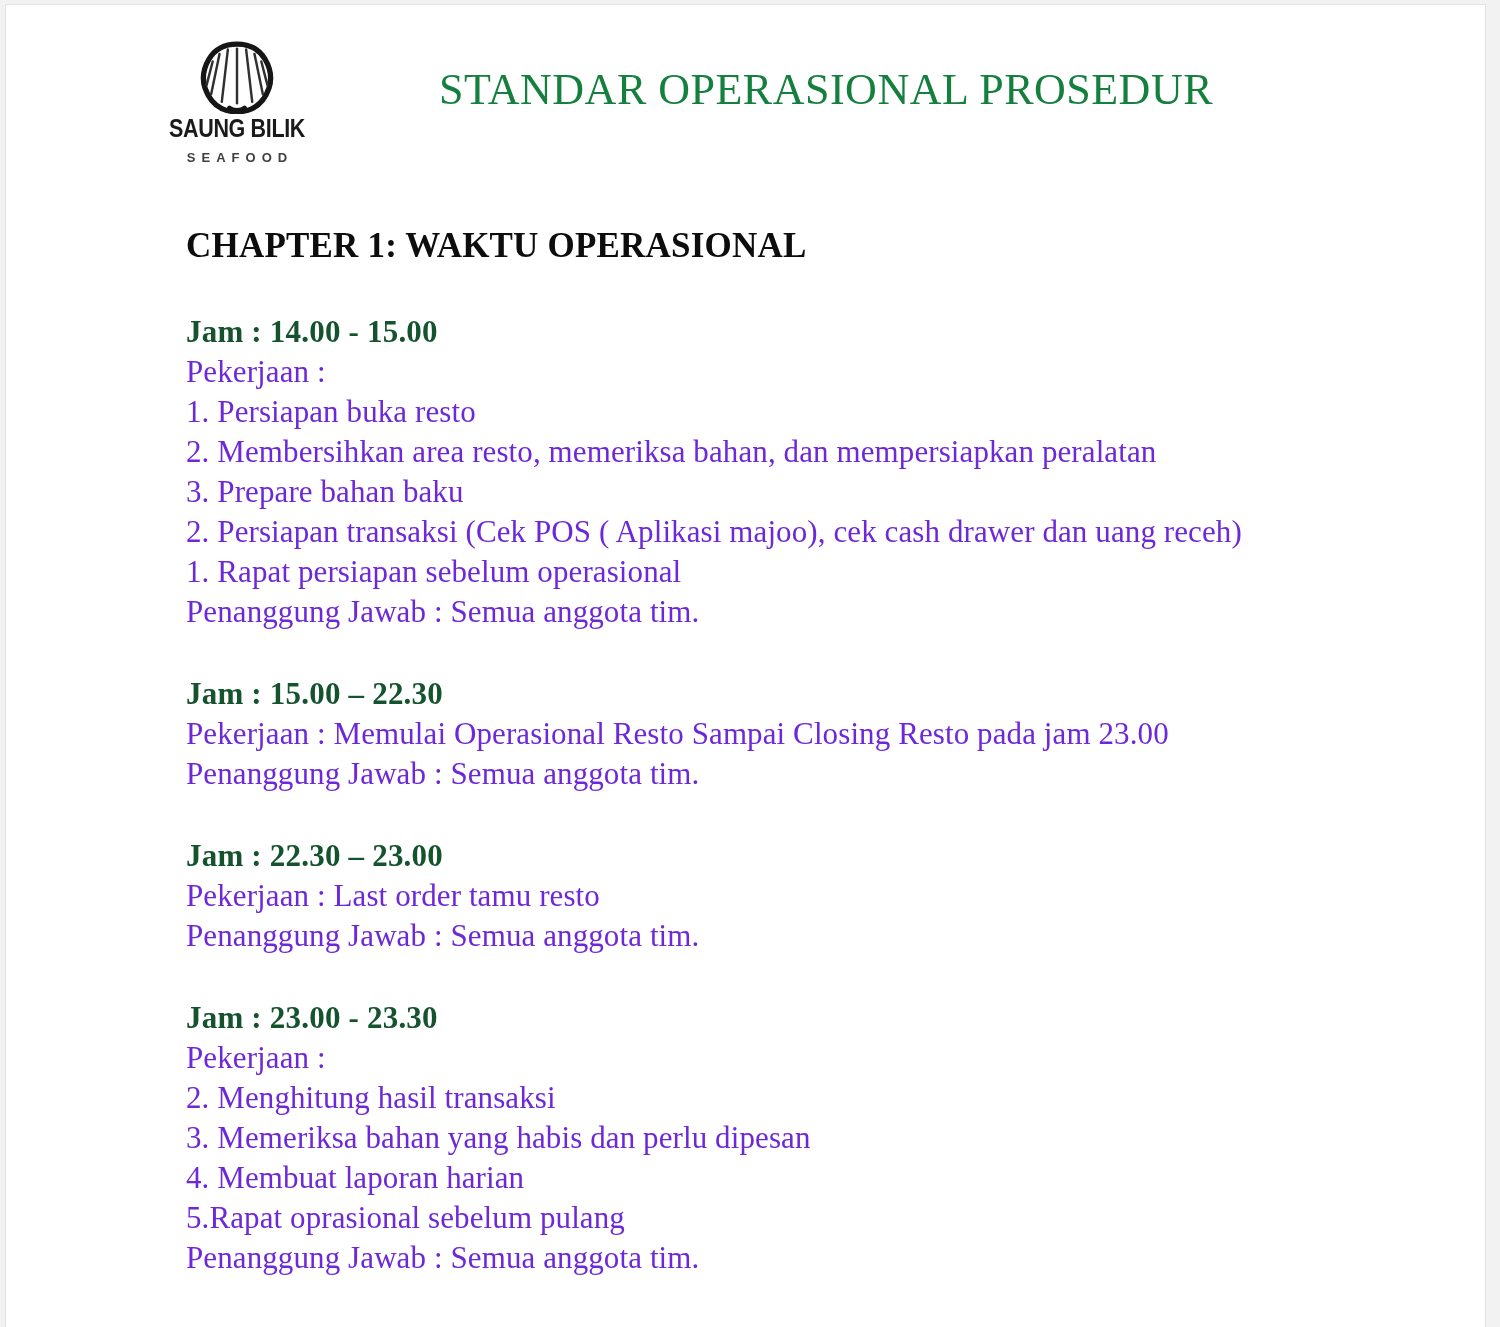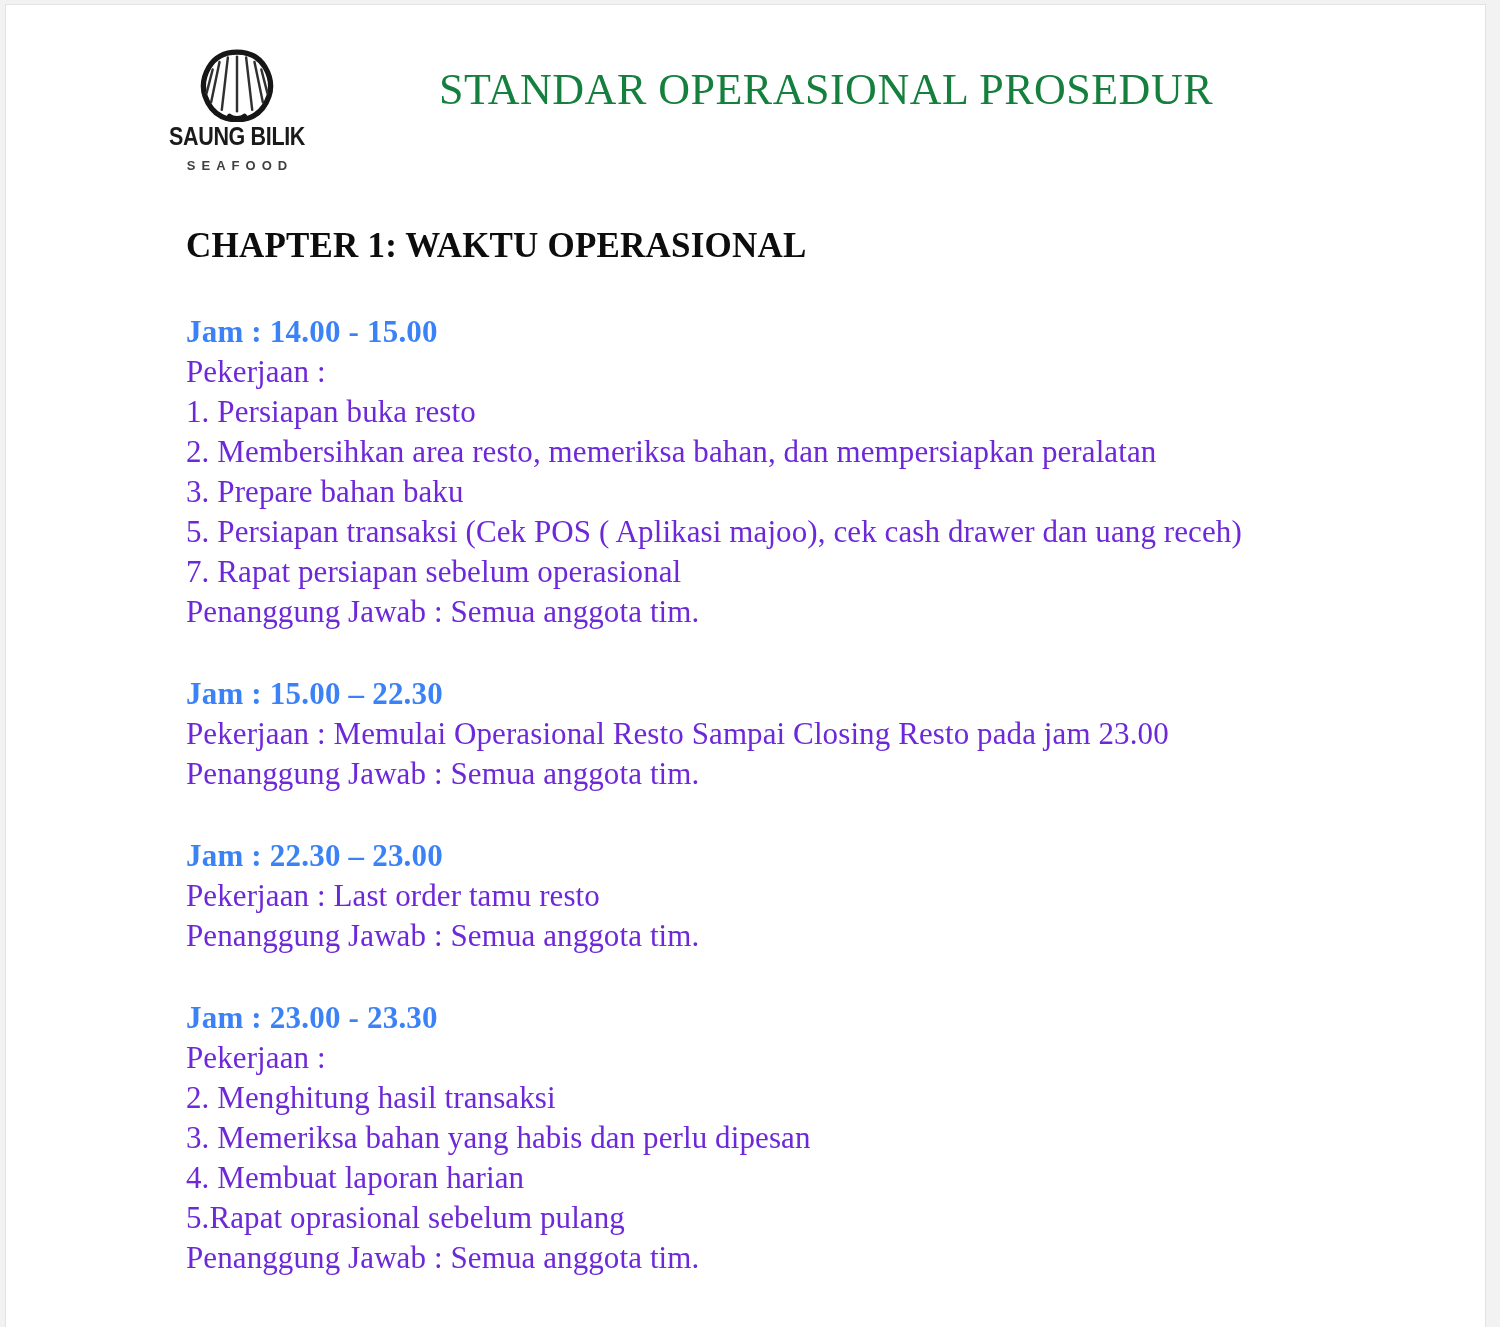--- a/index.html
+++ b/index.html
@@ -36,21 +36,21 @@
 
   
   .header {
     position: relative;
     height: 150px;
   }
 
   .brand-logo {
     position: absolute;
     left: 163px;
-    top: 44px;
+    top: 36px;
     width: 136px;
     height: 124px;
     display: flex;
     flex-direction: column;
     align-items: center;
   }
   .shell-icon {
     width: 78px;
     height: 74px;
     display: block;
@@ -114,21 +114,21 @@
   .section {
     margin-bottom: 42px;
   }
   .section:last-child { margin-bottom: 0; }
 
   .section-time {
     font-size: 31px;
     line-height: 40px;
     font-weight: bold;
     letter-spacing: 0.2px;
-    color: #3b82f6;
+    color: #14532d;
   }
 
   .section-line {
     font-size: 31px;
     line-height: 40px;
     color: #6d28d9;
     letter-spacing: 0.1px;
   }
 
   .section-line.wrapping {
@@ -176,22 +176,22 @@
 
     <div class="content">
       <h1 class="chapter-heading">CHAPTER 1: WAKTU OPERASIONAL</h1>
 
       <div class="section">
         <div class="section-time">Jam : 14.00 - 15.00</div>
         <div class="section-line">Pekerjaan :</div>
         <div class="section-line">1. Persiapan buka resto</div>
         <div class="section-line wrapping">2. Membersihkan area resto, memeriksa bahan, dan mempersiapkan peralatan</div>
         <div class="section-line">3. Prepare bahan baku</div>
-        <div class="section-line wrapping">5. Persiapan transaksi (Cek POS ( Aplikasi majoo), cek cash drawer dan uang receh)</div>
-        <div class="section-line">7. Rapat persiapan sebelum operasional</div>
+        <div class="section-line wrapping">2. Persiapan transaksi (Cek POS ( Aplikasi majoo), cek cash drawer dan uang receh)</div>
+        <div class="section-line">1. Rapat persiapan sebelum operasional</div>
         <div class="section-line">Penanggung Jawab : Semua anggota tim.</div>
       </div>
 
       <div class="section">
         <div class="section-time">Jam : 15.00 – 22.30</div>
         <div class="section-line">Pekerjaan : Memulai Operasional Resto Sampai Closing Resto pada jam 23.00</div>
         <div class="section-line">Penanggung Jawab : Semua anggota tim.</div>
       </div>
 
       <div class="section">

